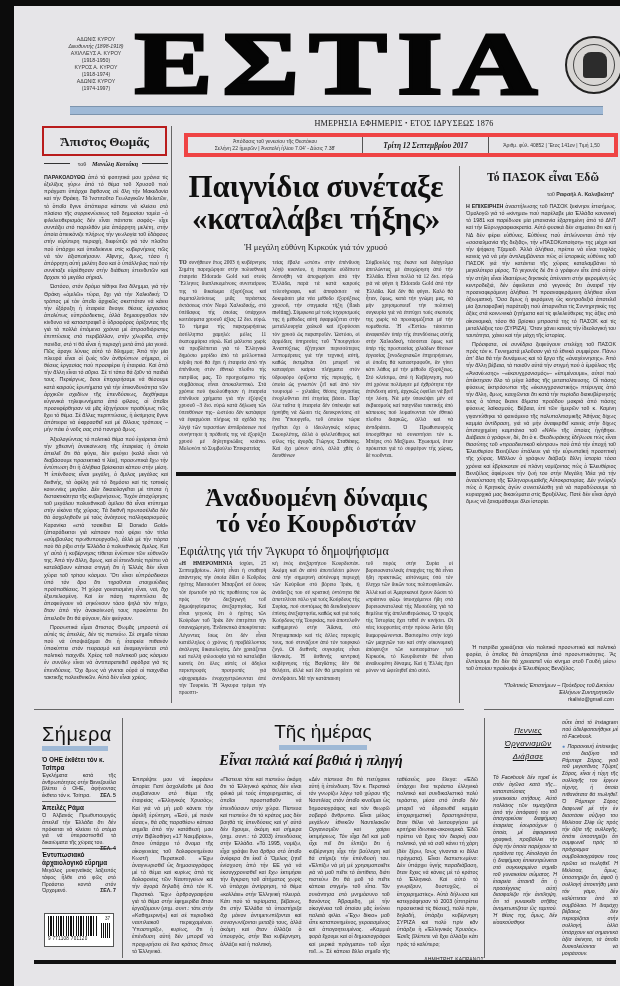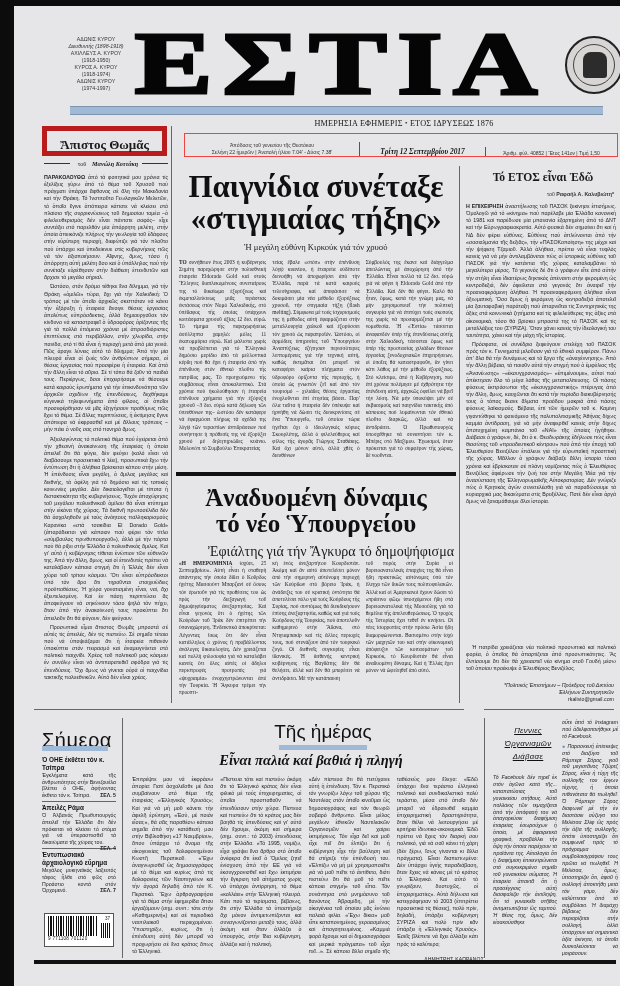--- a/index.html
+++ b/index.html
@@ -47,31 +47,31 @@
     background: #9fb9d6; border-top: 1px solid #7d94ad; border-bottom: 1px solid #7d94ad;
   }
   .tagline {
     position: absolute; left: 160px; top: 113px; width: 460px; text-align: center;
     font-size: 8.2px; letter-spacing: 0.2px; color: #161616;
   }
   .tagline .dot { font-size: 7px; vertical-align: 1px; }
   
   .info-strip {
     position: absolute; left: 170px; top: 127px; width: 434px; height: 24px;
-    border: 1px solid #ef4444; display: flex; align-items: flex-end;
+    border: 4px solid #ef4444; display: flex;
   }
   .info-strip > div { display: flex; align-items: center; justify-content: center; text-align: center; }
   .info-a { width: 175px; border-right: 1px solid #555; font-family: "Liberation Sans", sans-serif; font-size: 5.1px; line-height: 7px; color: #333; flex-direction: column; }
   .info-b { width: 126px; border-right: 1px solid #555; font-style: italic; font-weight: bold; font-size: 7.4px; }
   .info-c { flex: 1; font-family: "Liberation Sans", sans-serif; font-size: 5px; color: #333; }
 
   
   .col-left { position: absolute; left: 22px; top: 120px; width: 132px; }
   .apistos-box {
-    border: 5px solid #b91c1c; height: 30px; text-align: center;
+    border: 2px solid #b91c1c; height: 30px; text-align: center;
     font-weight: bold; font-size: 13px; line-height: 28px; margin-left: 6px; width: 125px;
   }
   .byline-row { display: flex; align-items: center; margin: 4px 0 7px 8px; width: 124px; }
   .byline-row .rule { flex: 1; height: 1px; background: #333; }
   .byline-row span { font-size: 6.2px; padding: 0 4px; }
   .byline-row b { font-style: italic; }
   .body-sans {
     font-family: "Liberation Sans", sans-serif; font-size: 5.3px; line-height: 7.15px;
     text-align: justify; color: #222; hyphens: auto;
   }
@@ -98,22 +98,22 @@
     font-size: 8.6px; color: #1a1a1a;
   }
   .cols3 { position: absolute; display: flex; gap: 6px; }
   .cols3 > div { flex: 1; overflow: hidden; }
 
   .kurd-head {
     position: absolute; left: 164px; top: 479px; width: 276px; text-align: center;
     font-weight: bold; font-size: 25px; line-height: 26px; color: #101010;
   }
   .kurd-sub {
-    position: absolute; left: 164px; top: 538px; width: 276px; text-align: right;
-    font-size: 14px; color: #1a1a1a;
+    position: absolute; left: 164px; top: 538px; width: 276px; text-align: left;
+    font-size: 12px; color: #1a1a1a;
   }
 
   
   .pasok-head {
     position: absolute; left: 452px; top: 165px; width: 154px; text-align: center;
     font-weight: bold; font-size: 11.6px;
   }
   .pasok-by {
     position: absolute; left: 452px; top: 185px; width: 148px; text-align: right;
     font-family: "Liberation Sans", sans-serif; font-size: 5.3px; color: #333;
@@ -122,21 +122,21 @@
   .pasok-body { position: absolute; left: 452px; top: 197px; width: 150px; }
   .pasok-sign {
     position: absolute; left: 452px; top: 676px; width: 148px; text-align: right;
     font-family: "Liberation Sans", sans-serif; font-size: 5.3px; line-height: 7px; font-style: italic; color: #222;
   }
   .pasok-sign .em { font-style: normal; }
 
   
   .simera-title {
     position: absolute; left: 28px; top: 717px; font-size: 20px; font-family: "Liberation Sans", sans-serif;
-    font-weight: normal; letter-spacing: 0.5px; color: #111; margin-top: 6px;
+    font-weight: normal; letter-spacing: 0.5px; color: #111;
   }
   .simera-bar { position: absolute; left: 28px; top: 740px; width: 66px; height: 5px; background: #9fb9d6; }
   .simera { position: absolute; left: 28px; top: 748px; width: 74px; font-family: "Liberation Sans", sans-serif; }
   .simera .item { border-bottom: 1px solid #666; padding: 2px 0 3px; }
   .simera .item:last-child { border-bottom: none; }
   .simera .ttl { font-size: 6.4px; line-height: 8px; font-weight: bold; color: #111; }
   .simera .txt { font-size: 5.2px; line-height: 6.6px; text-align: justify; color: #222; }
   .simera .pg { font-weight: bold; float: right; font-size: 5.2px; }
   .barcode {
     position: absolute; left: 30px; top: 907px; width: 70px; height: 34px;
@@ -228,45 +228,45 @@
     <div class="body-sans">
       <p class="first"><span class="lead">ΠΑΡΑΚΟΛΟΥΘΩ</span><span> ἀπό τά φοιτητικά μου χρόνια τίς ἐξελίξεις γύρω ἀπό τό θέμα τοῦ Χρυσοῦ πού πράγματι ὑπάρχει ἄφθονος σέ ὅλη τήν Μακεδονία καί τήν Θράκη. Τό Ἰνστιτοῦτο Γεωλογικῶν Μελετῶν, τό ὁποῖο ἔγινε ἀπόπειρα κάποτε νά κλείσει στό πλαίσιο τῆς συρρικνώσεως τοῦ δημοσίου τομέα –ὁ φιλελευθερισμός δέν εἶναι πάντοτε σοφός– εἶχε συντάξει στό παρελθόν μία ἀπόρρητη μελέτη, στήν ὁποία ἀπεικόνιζε πλήρως τήν γεωλογία τοῦ ἐδάφους στήν εὐρύτερη περιοχή, διεφώτιζε γιά τόν πλοῦτο πού ὑπάρχει καί ὑπεδείκνυε στίς κυβερνήσεις πῶς νά τόν ἀξιοποιήσουν. Αἴφνης, ὅμως, τόσο ἡ ἀπόρρητη αὐτή μελέτη ὅσο καί ὁ ὑπάλληλος πού τήν συνέταξε εὑρέθησαν στήν διάθεση ἐπενδυτῶν καί ἄρχισε τό μεγάλο σήριαλ.</span></p>
       <p>Ὡστόσο, στόν δρόμο τέθηκε ἕνα δίλημμα, γιά τήν Θράκη «ὁμιλῶ» τώρα, ὄχι γιά τήν Χαλκιδική: Ὁ τρόπος μέ τόν ὁποῖο ἀρχικῶς σκεπτόταν νά κάνει τήν ἐξόρυξη ἡ ἑταιρεία ἄνοιγε θέσεις ἐργασίας ἀπολύτως εὐπρόσδεκτες, ἀλλά δημιουργοῦσε τόν κίνδυνο νά καταστραφεῖ ὁ ὑδροφόρος ὁρίζοντας τῆς γιά τά πολλά ἑπόμενα χρόνια μέ ἀπροσδιόριστες ἐπιπτώσεις στό περιβάλλον, στήν χλωρίδα, στήν πανίδα, στό τί θά εἶναι ἡ περιοχή μετά ἀπό μία γενιά. Πῶς ἀραγε λύνεις αὐτό τό δίλημμα; Ἀπό τήν μία πλευρά εἶναι οἱ ζωές τῶν ἀνθρώπων σήμερα, οἱ θέσεις ἐργασίας πού προσφέρει ἡ ἑταιρεία. Καί ἀπό τήν ἄλλη εἶναι τό αὔριο. Σέ τί τόπο θά ζοῦν τά παιδιά τους. Περιέργως, ὅσοι ἐπιχειρήσαμε νά θέσουμε κατά καιρούς ἐρωτήματα γιά τήν ἐπικινδυνότητα τῶν ἀρχικῶν σχεδίων τῆς ἐπενδύσεως, δεχθήκαμε εὐγενικά τηλεφωνήματα ἀπό φίλους, οἱ ὁποῖοι προσεφέρθησαν νά μᾶς ἐξηγήσουν προθύμως πῶς ἔχει τό θέμα. Σέ ἄλλες περιπτώσεις, ἡ ἐκτίμησις ἔγινε ἀπόπειρα νά ἐκφρασθεῖ καί μέ ἄλλους τρόπους – μήν πάει ὁ νοῦς σας στό πονηρό ὅμως.</p>
       <p>Ἀξιολογώντας τό πολιτικό θέμα πού ἐγείρεται ἀπό τήν χθεσινή ἀνακοίνωση τῆς ἑταιρείας ἡ ὁποία ἀπειλεῖ ὅτι θά φύγει, δέν φεύγει (καλό εἶναι νά διαβάσουμε προσεκτικά τί λέει), προσωπικά ἔχω τήν ἐντύπωση ὅτι ἡ ἀλήθεια βρίσκεται κάπου στήν μέση. Ἡ ἐπένδυσις εἶναι μεγάλη, ὁ ὅμιλος μεγάλος καί διεθνής, τά ὀφέλη γιά τό δημόσιο καί τίς τοπικές κοινωνίες μεγάλα. Δέν δικαιολογεῖται μέ τίποτα ἡ διστακτικότητα τῆς κυβερνήσεως. Τυχόν ἀποχώρησις τοῦ μεγάλου πολυεθνικοῦ ὁμίλου θά εἶναι κτύπημα στήν εἰκόνα τῆς χώρας. Τά διεθνῆ πρωτοσέλιδα δέν θά ἀσχοληθοῦν μέ τούς ἀνόητους παλληκαρισμούς Καρανίκα «στά τσακίδια El Dorado Gold» (ἀπαράδεκτοι γιά κάποιον πού φέρει τόν τίτλο «σύμβουλος πρωθυπουργοῦ»), ἀλλά μέ τήν πόρτα πού θά ρίξει στήν Ἑλλάδα ὁ πολυεθνικός ὅμιλος. Καί γι' αὐτό ἡ κυβέρνησις τίθεται ἐνώπιον τῶν εὐθυνῶν της. Ἀπό τήν ἄλλη, ὅμως, καί οἱ ἐπενδυτές πρέπει νά καταλάβουν κάποια στιγμή ὅτι ἡ Ἑλλάς δέν εἶναι χώρα τοῦ τρίτου κόσμου. Ὅτι εἶναι εὐπρόσδεκτοι ὑπό τόν ὅρο ὅτι τηροῦνται στοιχειώδεις προϋποθέσεις. Ἡ χώρα γονατισμένη εἶναι, ναί, ὄχι ἐξευτελισμένη. Καί ἐν πάσῃ περιπτώσει ἄς ἀποφεύγουν νά σηκώνουν τόσο ψηλά τόν πήχυ, ὅταν ἀπό τήν ἀνακοίνωσή τους προκύπτει ὅτι ἀπειλοῦν ὅτι θά φύγουν, δέν φεύγουν.</p>
       <p>Προσωπικά εἶμαι ἄπιστος Θωμᾶς μπροστά σέ αὐτές τίς ἀπειλές, δέν τίς πιστεύω. Σέ σημεῖο τέτοιο πού νά ὑποψιάζομαι ὅτι ἡ ἑταιρεία πιθανόν ὑποκύπτει στόν πειρασμό καί ἀναμειγνύεται στό πολιτικό παιχνίδι. Χρέος τοῦ πολιτικοῦ μας κόσμου ἐν συνόλῳ εἶναι νά ἀντιπαρατεθεῖ σφόδρα γιά τίς ἐπενδύσεις. Ὄχι ὅμως νά γίνεται οὐρά οἱ παιχνίδια τακτικῆς πολυεθνικῶν. Αὐτό δέν εἶναι χρέος.</p>
     </div>
   </div>
 
   <div class="main-head">
     <div>Παιγνίδια συνέταξε</div>
-    <div>«στιγμιαίας τήξης»</div>
+    <div>«καταλάβει τήξης»</div>
   </div>
   <div class="main-sub">Ἡ μεγάλη εὐθύνη Κιρκούκ γιά τόν χρυσό</div>
 
   <div class="cols3 body-serif" style="left:165px;top:253px;width:274px;height:208px;">
     <div><b>ΤΟ</b><span> συνήθειον ἔτος 2003 ἡ κυβέρνησις Σημίτη παρεχώρησε στήν πολυεθνική ἑταιρεία Eldorado Gold καί στούς Ἕλληνες διαπλεκομένους συνεταίρους της τό δικαίωμα ἐξορύξεως καί ἐκμεταλλεύσεως μιᾶς τεράστιας ἐκτάσεως στόν Νομό Χαλκιδικῆς, στό ὑπέδαφος τῆς ὁποίας ὑπάρχουν κοιτάσματα χρυσοῦ ἀξίας 12 δισ. εὐρώ. Τό τίμημα τῆς παραχωρήσεως ἀσύλληπτα χαμηλό: μόλις 11 ἑκατομμύρια εὐρώ. Καί μάλιστα χωρίς νά προβλέπεται γιά τό Ἑλληνικό δημόσιο μερίδιο ἀπό τά μελλοντικά κέρδη πού θά ἔχει ἡ ἑταιρεία ἀπό τήν ἐπένδυση στόν ἐθνικό πλοῦτο τῆς πατρίδος μας. Τό προηγούμενο τῆς συμβάσεως εἶναι ἀποκαλυπτικό. Στά χρόνια πού ἠκολούθησαν ἡ ἑταιρεία ἐπένδυσε χρήματα γιά τήν ἐξόρυξη χρυσοῦ –3 δισ. εὐρώ κατά δήλωση τῶν ὑπευθύνων της– ὡστόσο δέν κατάφερε νά ἐφαρμόσει πλήρως τά σχέδιά της λόγῳ τῶν τεραστίων ἀντιδράσεων πού συνήντησε ἡ πρόθεσίς της νά ἐξορύξει χρυσό μέ δηλητηριώδες κυάνιο. Μολονότι τό Συμβούλιο Ἐπικρατείας</span></div>
     <div>τείας ἔβαλε «στόπ» στήν ἐπένδυση λόγῳ κυανίου, ἡ ἑταιρεία οὐδέποτε διενοήθη νά ἀποχωρήσει ἀπό τήν Ἑλλάδα, παρά τά κατά καιρούς τελεσίγραφα, καί ἀπεφάσισε νά δοκιμάσει μία νέα μέθοδο ἐξορύξεως χρυσοῦ, τήν στιγμιαία τήξη (flash melting). Σύμφωνα μέ τούς ἰσχυρισμούς της ἡ μέθοδος αὐτή ἐφαρμόζεται στήν μεταλλουργία χαλκοῦ καί ἐξορύσσει τόν χρυσό ὡς παραπροϊόν. Ὡστόσο, οἱ ἁρμόδιες ὑπηρεσίες τοῦ Ὑπουργείου Ἀναπτύξεως ἐζήτησαν περισσότερες λεπτομέρειες γιά τήν τεχνική αὐτή, καθώς ἐκτιμᾶται ὅτι μπορεῖ νά καταφέρει καίρια πλήγματα στόν ὑδροφόρο ὁρίζοντα τῆς περιοχῆς, ἡ ὁποία ὡς γνωστόν ζεῖ καί ἀπό τόν τουρισμό – χιλιάδες θέσεις ἐργασίας ἐνοχλοῦνται ἐπί ἐτησίας βάσει. Παρ' ὅλα ταῦτα ἡ ἑταιρεία δέν ὑπέκυψε καί ἠρνήθη νά δώσει τίς διευκρινίσεις σέ ἕνα Ὑπουργεῖο, τοῦ ὁποίου τώρα ἡγεῖται ὄχι ὁ ἰδεολογικός κύριος Σκουρλέτης, ἀλλά ὁ φιλελεύθερος καί φίλος τῆς ἀγορᾶς Γιώργος Σταθάκης. Καί ὄχι μόνον αὐτό, ἀλλά χθές ὁ διευθύνων</div>
     <div>Σύμβουλός της ἔκανε καί διάγγελμα ἀπειλώντας μέ ἀποχώρηση ἀπό τήν Ἑλλάδα. Εἶναι πολλά τά 12 δισ. εὐρώ γιά νά φύγει ἡ Eldorado Gold ἀπό τήν Ἑλλάδα. Καί δέν θά φύγει. Καλό θά ἦταν, ὅμως, κατά τήν γνώμη μας, νά μήν χρησιμοποιεῖ τήν πολιτική συγκυρία γιά νά ἐπιτύχει τούς σκοπούς της χωρίς νά προσαρμόζεται μέ τήν νομοθεσία. Ἡ «Ἑστία» τάσσεται ἀναφανδόν ὑπέρ τῆς ἐπενδύσεως αὐτῆς στήν Χαλκιδική, τάσσεται ὅμως καί ὑπέρ τῆς προστασίας χιλιάδων θέσεων ἐργασίας ξενοδοχειακῶν ἐπιχειρήσεων, οἱ ὁποῖες θά καταστραφοῦν, ἄν γίνει κάτι λάθος μέ τήν μέθοδο ἐξορύξεως. Στό κλείσιμο, ἀπό ἡ Κυβέρνηση, πού ἐπί χρόνια πολέμησε μέ ἐχθρότητα τήν ἐπένδυση αὐτή, ἀρχικῶς ὀφείλει νά βρεῖ τήν λύση. Νά μήν ὑποκύψει μέν σέ ἐκβιασμούς καί παιγνίδια τακτικῆς ἀπό κάποιους πού λυμαίνονται τόν ἐθνικό πλοῦτο διαρκῶς, ἀλλά καί νά ἀντιδράσει. Ὁ Πρωθυπουργός ὑποσχέθηκε νά συναντήσει τόν κ. Μπέρις στό Μαξίμου. Ἐγωισμοί, ὅταν πρόκειται γιά τό συμφέρον τῆς χώρας, δέ νοοῦνται.</div>
   </div>
 
   <div class="hrule-thick" style="left:162px;top:466px;width:280px;"></div>
 
   <div class="kurd-head">
     <div>Ἀναδυομένη δύναμις</div>
-    <div>τό νέο Ὑπουργείου</div>
+    <div>τό νέο Κουρδιστάν</div>
   </div>
   <div class="kurd-sub">Ἐφιάλτης γιά τήν Ἄγκυρα τό δημοψήφισμα</div>
 
   <div class="cols3 body-serif" style="left:165px;top:554px;width:274px;height:142px;">
     <div><b>«Η ΗΜΕΡΟΜΗΝΙΑ</b><span> ἰσχύει, 25 Σεπτεμβρίου». Αὐτή εἶναι ἡ σταθερή ἀπάντησις τήν ὁποία δίδει ὁ Κοῦρδος ἡγέτης Μασσούντ Μπαρζανί σέ ὅσους τόν ἐρωτοῦν γιά τίς προθέσεις του ὡς πρός τήν διεξαγωγή τοῦ δημοψηφίσματος ἀνεξαρτησίας. Καί εἶναι γεγονός ὅτι ὁ ἡγέτης τῶν Κούρδων τοῦ Ἰράκ δέν ἐπιτρέπει τήν ὑπαναχώρηση. Ἐνδεικτικά ἀποκρίνεται: Λέγοντας ἴσως ὅτι δέν εἶναι κατάλληλος ὁ χρόνος ἤ προβάλλοντας ἀνάλογες δικαιολογίες. Δέν χρειάζεται καί πολλή φιλοσοφία γιά νά καταλάβει κανείς ὅτι ὅλες αὐτές οἱ ἄδηλοι περιστροφές προτροπές γιά «ψυχραιμία» ἐνορχηστρώνονται ἀπό τήν Τουρκία. Ἡ Ἄγκυρα τρέμει τήν προοπτι-</span></div>
     <div>κή ἑνός ἀνεξαρτήτου Κουρδιστάν. Ἀκόμη καί ἄν αὐτό ἀποτελέσει μόνον ἀπό τήν σημερινή αὐτόνομη περιοχή τῶν Κούρδων στό βόρειο Ἰράκ, ἡ ἀνάδειξις του σέ κρατική ὀντότητα θά ἀποτελέσει πόλο γιά τούς Κούρδους τῆς Συρίας, πού συντόμως θά διεκδικήσουν ἐπίσης ἀνεξαρτησία, καθώς καί γιά τούς Κούρδους τῆς Τουρκίας, πού ἀποτελοῦν καθημερινό στήν Ἄδανα, στό Ντιγιαμπακίρ καί τίς ἄλλες περιοχές τους, πού στενάζουν ἀπό τόν τουρκικό ζυγό. Οἱ διεθνεῖς συγκυρίες εἶναι ἰδανικές. Ἡ ἄσθενής κεντρική κυβέρνησις τῆς Βαγδάτης δέν θά θελήσει, ἀλλά καί δέν θά μπορέσει νά ἀντιδράσει. Μέ τήν κατάπαυση</div>
     <div>τοῦ πυρός στήν Συρία οἱ βορειοανατολικές ἐπαρχίες της θά εἶναι ἤδη πρακτικῶς αὐτόνομες ὑπό τόν ἔλεγχο τῶν δικῶν τους πολιτοφυλακῶν. Ἀλλά καί οἱ Ἀμερικανοί ἔχουν δώσει τό «πράσινο φῶς» ὑποσχόμενοι ἤδη στά βορειοανατολικά τῆς Μοσούλης γιά τά θεμέλια τῆς ἀπελευθερώσεως. Ὁ τροχός τῆς Ἱστορίας ἔχει τεθεῖ ἐν κινήσει. Οἱ νέες ἰσορροπίες στήν πρόσω Ἀσία ἤδη διαμορφώνονται. Βασισμένο στήν ἰσχύ τῶν μαχητῶν του καί στήν οἰκονομική ἀπόφευξιν τῶν κοιτασμάτων τοῦ Κιρκούκ, τό Κουρδιστάν θά εἶναι ἀναδυομένη δύναμις. Καί ἡ Ἑλλάς ἔχει μόνον νά ὠφεληθεῖ ἀπό αὐτό.</div>
   </div>
 
-  <div class="pasok-head">Τό ΕΤΟΣ εἶναι Ἐδῶ</div>
+  <div class="pasok-head">Τό ΠΑΣΟΚ εἶναι Ἐδῶ</div>
   <div class="pasok-by"><span>τοῦ</span> <b>Ραφαήλ Α. Καλυβιώτη*</b></div>
   <div class="pasok-body body-sans" style="height:476px;overflow:hidden;">
     <p class="first"><span class="lead">Η ΕΠΙΧΕΙΡΗΣΗ</span><span> ἀναστήλωσης τοῦ ΠΑΣΟΚ ξεκίνησε ἐπισήμως. Ὁμολογῶ γιά τό «κίνημα» πού παρέλαβε μία Ἑλλάδα κανονική τό 1981 καί παρέδωσε μία μπανανία ἐξαρτημένη ἀπό τό ΔΝΤ καί τήν Εὐρωγραφειοκρατία. Αὐτό φυσικά δέν σημαίνει ὅτι καί ἡ ΝΔ δέν φέρει εὐθύνες. Εὐθύνες πού ἀπλώνονται ἀπό τήν «σοσιαλμανία τῆς δεξιᾶς», τήν «ΠΑΣΟΚοποίηση» της μέχρι καί τήν ψήφιση Τζαμιοῦ. Ἀλλά ἀλήθεια, πρέπει νά εἶναι τυφλός κανείς γιά νά μήν ἀντιλαμβάνεται πώς οἱ ἱστορικές εὐθύνες τοῦ ΠΑΣΟΚ γιά τήν κατάντια τῆς χώρας καταλαμβάνει τό μεγαλύτερο μέρος. Τό γεγονός δέ ὅτι ὁ γράφων εἶτε ἀπό αὐτήν τήν στήλη εἶναι ἰδιαιτέρως δηκτικός ἀπέναντι στήν φερομένη ὡς κεντροδεξιά, δέν ὀφείλεται στό γεγονός ὅτι ἀναιρεῖ τήν προαναφερόμενη ἀλήθεια. Ἡ προαναφερόμενη ἀλήθεια εἶναι ἀξιωματική. Ὅσο ὅμως ἡ φερόμενη ὡς κεντροδεξιά ἀποτελεῖ μία ξαυτοφοβική παράταξη πού ἀπαρνεῖται τίς Συντηρητικές της ἀξίες στά κοινωνικά ζητήματα καί τίς φιλελεύθερες της ἀξίες στά οἰκονομικά, τόσο θά βρίσκει μπροστά της τό ΠΑΣΟΚ καί τίς μεταλλάξεις του (ΣΥΡΙΖΑ). Ὅταν χάνει κανείς τήν ἰδεολογική του ταυτότητα, χάνει καί τήν μάχη τῆς ἱστορίας.</span></p>
     <p>Πρόσφατα, σέ συνέδριο ξεφεύγουν στελέχη τοῦ ΠΑΣΟΚ πρός τόν κ. Γεννηματά μιλοῦσαν γιά τό ἐθνικό συμφέρον. Πάνω ἀπ' ὅλα θά τήν δυνάμεως καί τό ἔργο τῆς «ἀναγέννησης». Ἀπό τήν ἄλλη βέβαια, τά ποιοῦν αὐτά τήν στιγμή πού ὁ ἐμφύλιος τῆς «Ἀνανέωσης» –«ἐκσυγχρονισμός»– «ἐπιμένουμε», αὐτοί πού ἀπέκτησαν ὅλο τό μέγα λάθος τῆς μεταπολίτευσης. Οἱ πάσης φύσεως ἐκπρόσωποι τῆς «ἐκσυγχρονιστικής» πτέρυγας ἀπό τήν ἄλλη, ὅμως, καυχῶνται ὅτι κατά τήν περίοδο διακυβέρνησής τους ὁ τόπος ἔκανε ἅλματα προόδου μακριά ἀπό πάσης φύσεως λαϊκισμούς. Βέβαια, ἐπί τῶν ἡμερῶν τοῦ κ. Καμίνη γιγαντώθηκε τό φαινόμενο τῆς πολυπολιτισμικῆς Ἀθήνας δίχως καμμία ἀντίδραση, γιά νά μήν ἀναφερθεῖ κανείς στήν δίχως ἀποτυχημένη καμπάνια τοῦ «ΝΑΙ» τῆς ὁποίας ἡγήθηκε. Διάβασε ὁ γράφων, δέ, ὅτι ὁ κ. Θεοδωράκης ἐδήλωσε πώς εἶναι θιασώτης τοῦ «προοδευτικοῦ κέντρου» πού ἀπό τήν ἐποχή τοῦ Ἐλευθερίου Βενιζέλου ἐπάλευε γιά τήν εὐρωπαϊκή προοπτική τῆς χώρας. Μᾶλλον ὁ γράφων διάβαζε ἄλλη ἱστορία τόσα χρόνια καί ἐβρίσκοταν σέ πλάνη νομίζοντας πώς ὁ Ἐλευθέριος Βενιζέλος ἀφιέρωσε τήν ζωή του στήν Μεγάλη Ἰδέα γιά τήν ἀνασύσταση τῆς Ἑλληνορωμαϊκῆς Αὐτοκρατορίας. Δέν γνώριζε πώς ὁ Κρητικός ἀγών συνετελέσθη γιά νά παραδώσουμε τά κυριαρχικά μας δικαιώματα στίς Βρυξέλλες. Ποτέ δέν εἶναι ἀργά ὅμως νά ξαναμάθουμε ὅλοι ἱστορία.</p>
   </div>
   <div class="pasok-body body-sans" style="top:638px;height:36px;overflow:hidden;">
     <p>Ἡ πατρίδα χρειάζεται νέο πολιτικό προσωπικό καί πολιτικό φορέα, ὁ ὁποῖος θά ἀπαρτίζεται ἀπό προσωπικότητες. Ἄς ἐλπίσουμε ὅτι δέν θά χρειαστεῖ νέο κίνημα στοῦ Γουδή μέσω τοῦ ὁποίου προέκυψε ὁ Ἐλευθέριος Βενιζέλος.</p>
   </div>
   <div class="pasok-sign">
     <div>*Πολιτικός Ἐπιστήμων – Πρόεδρος τοῦ Δικτύου</div>

